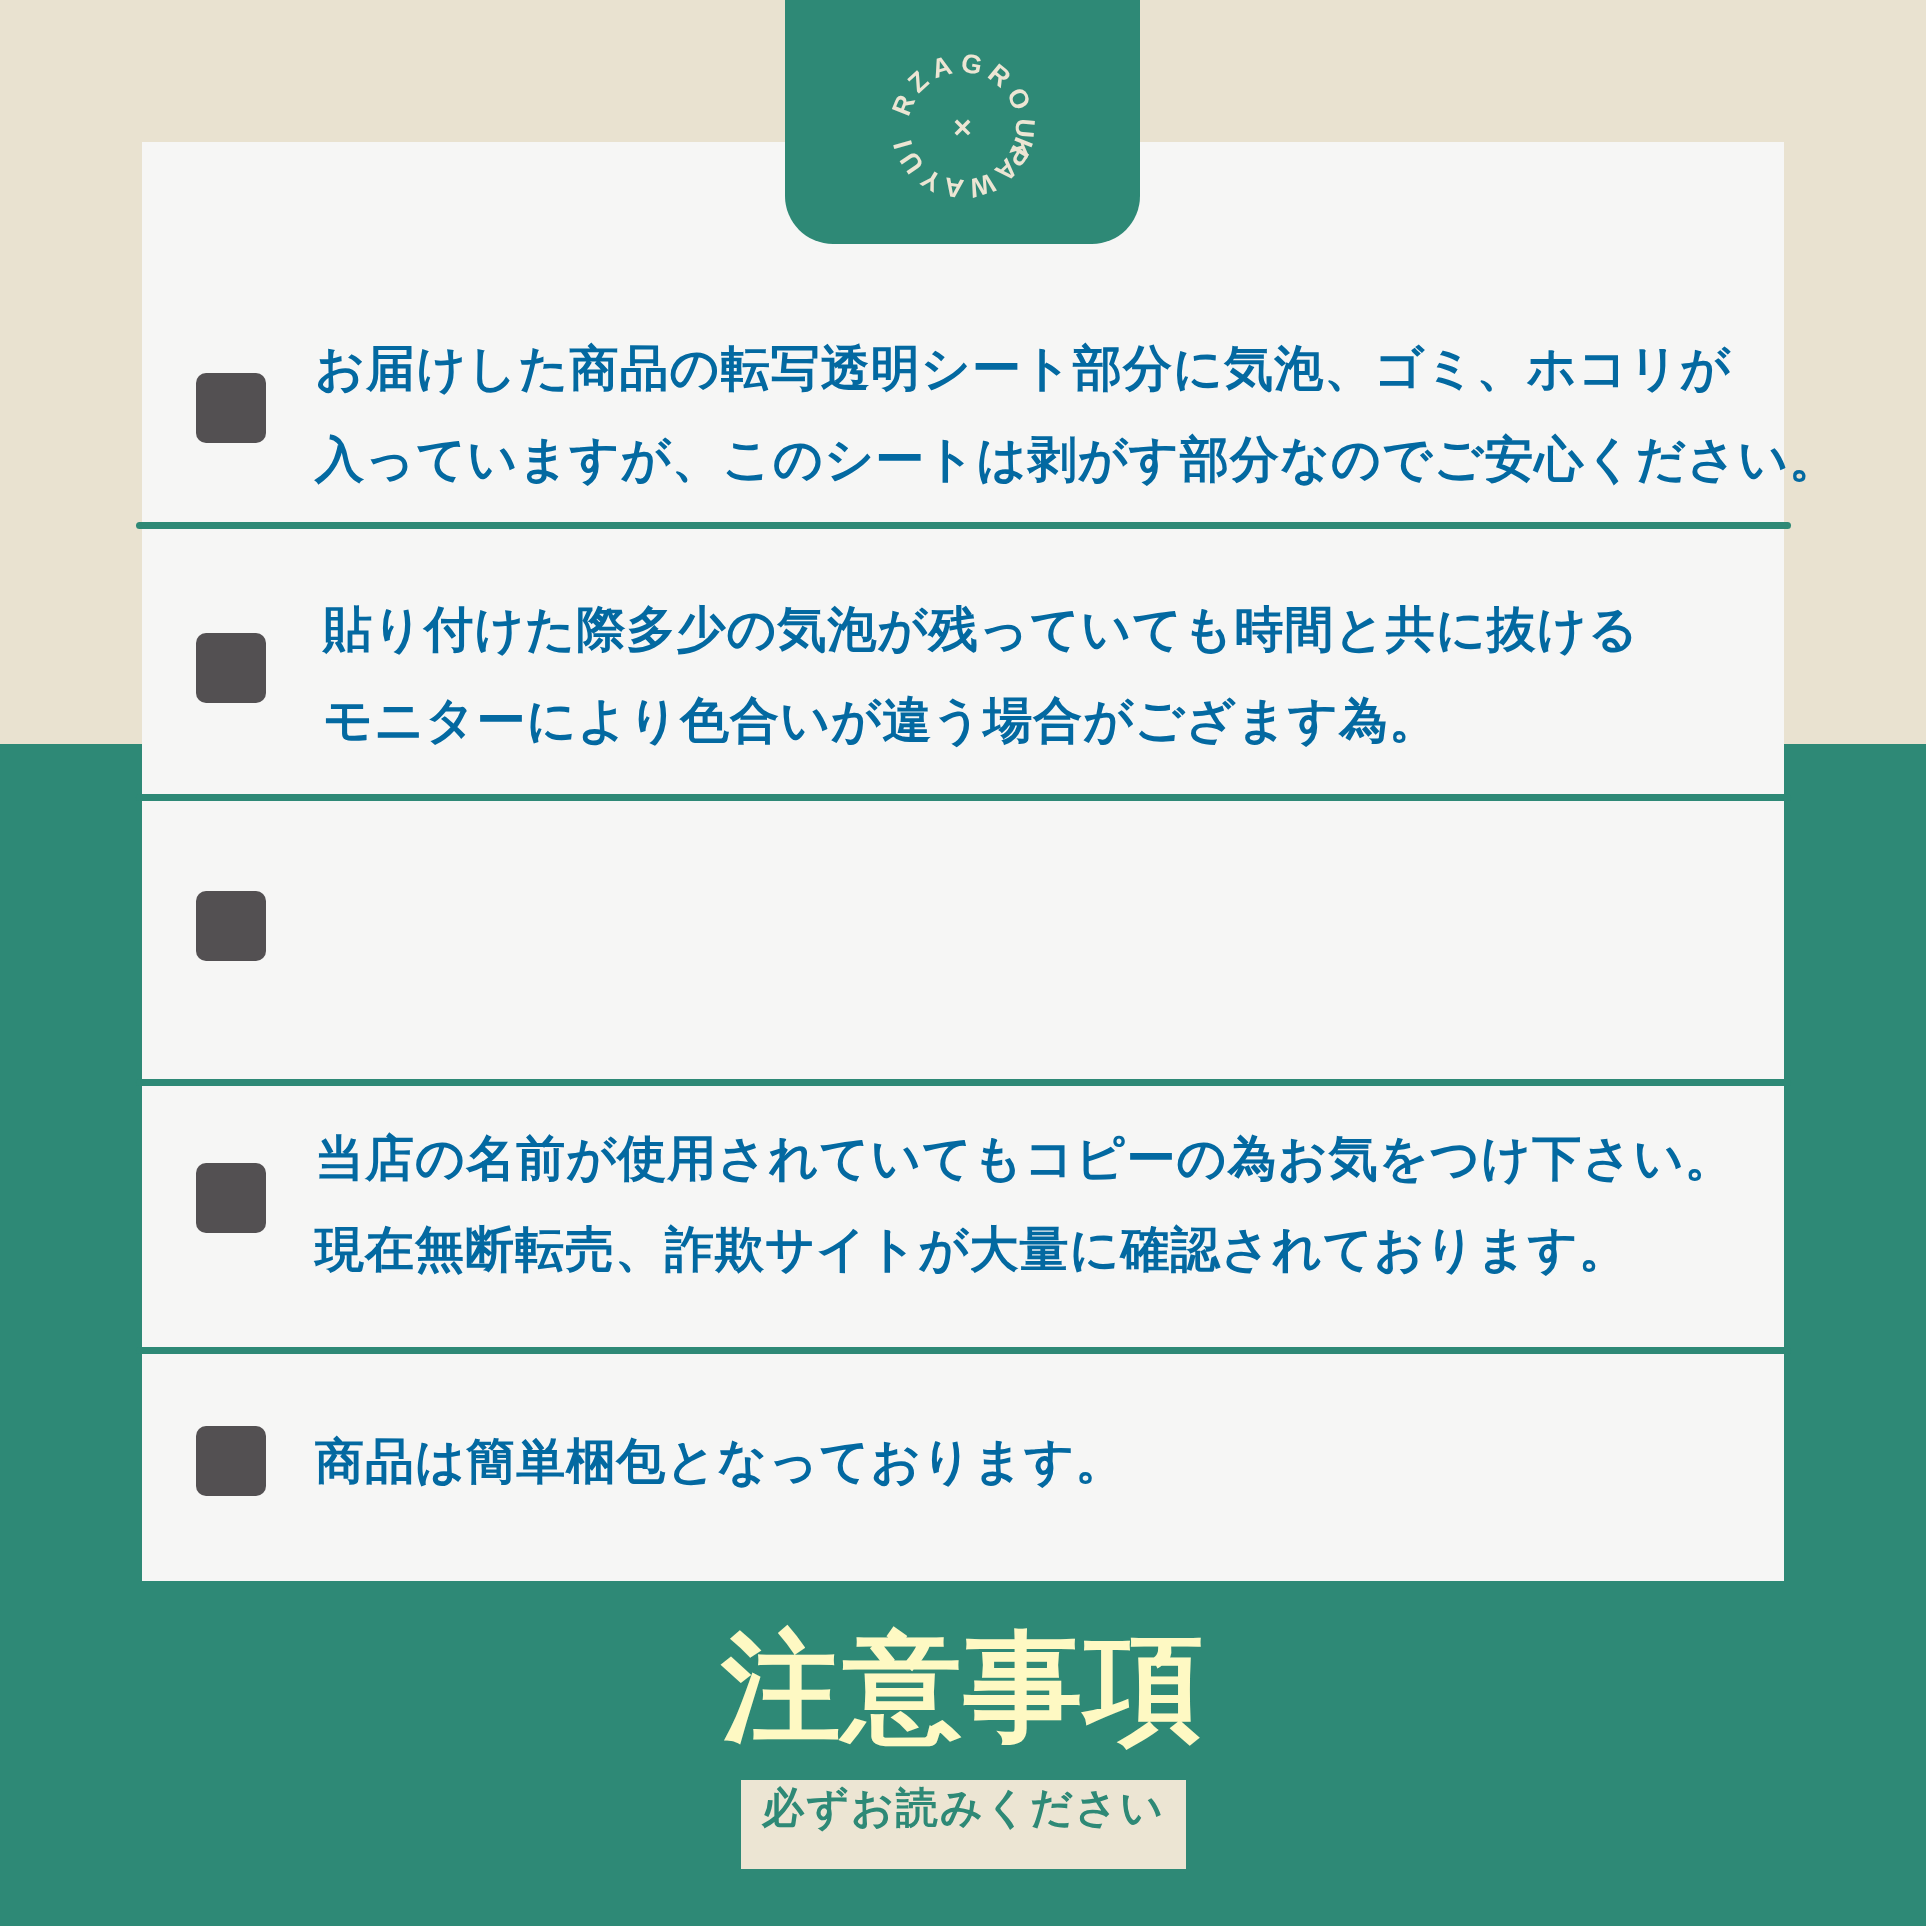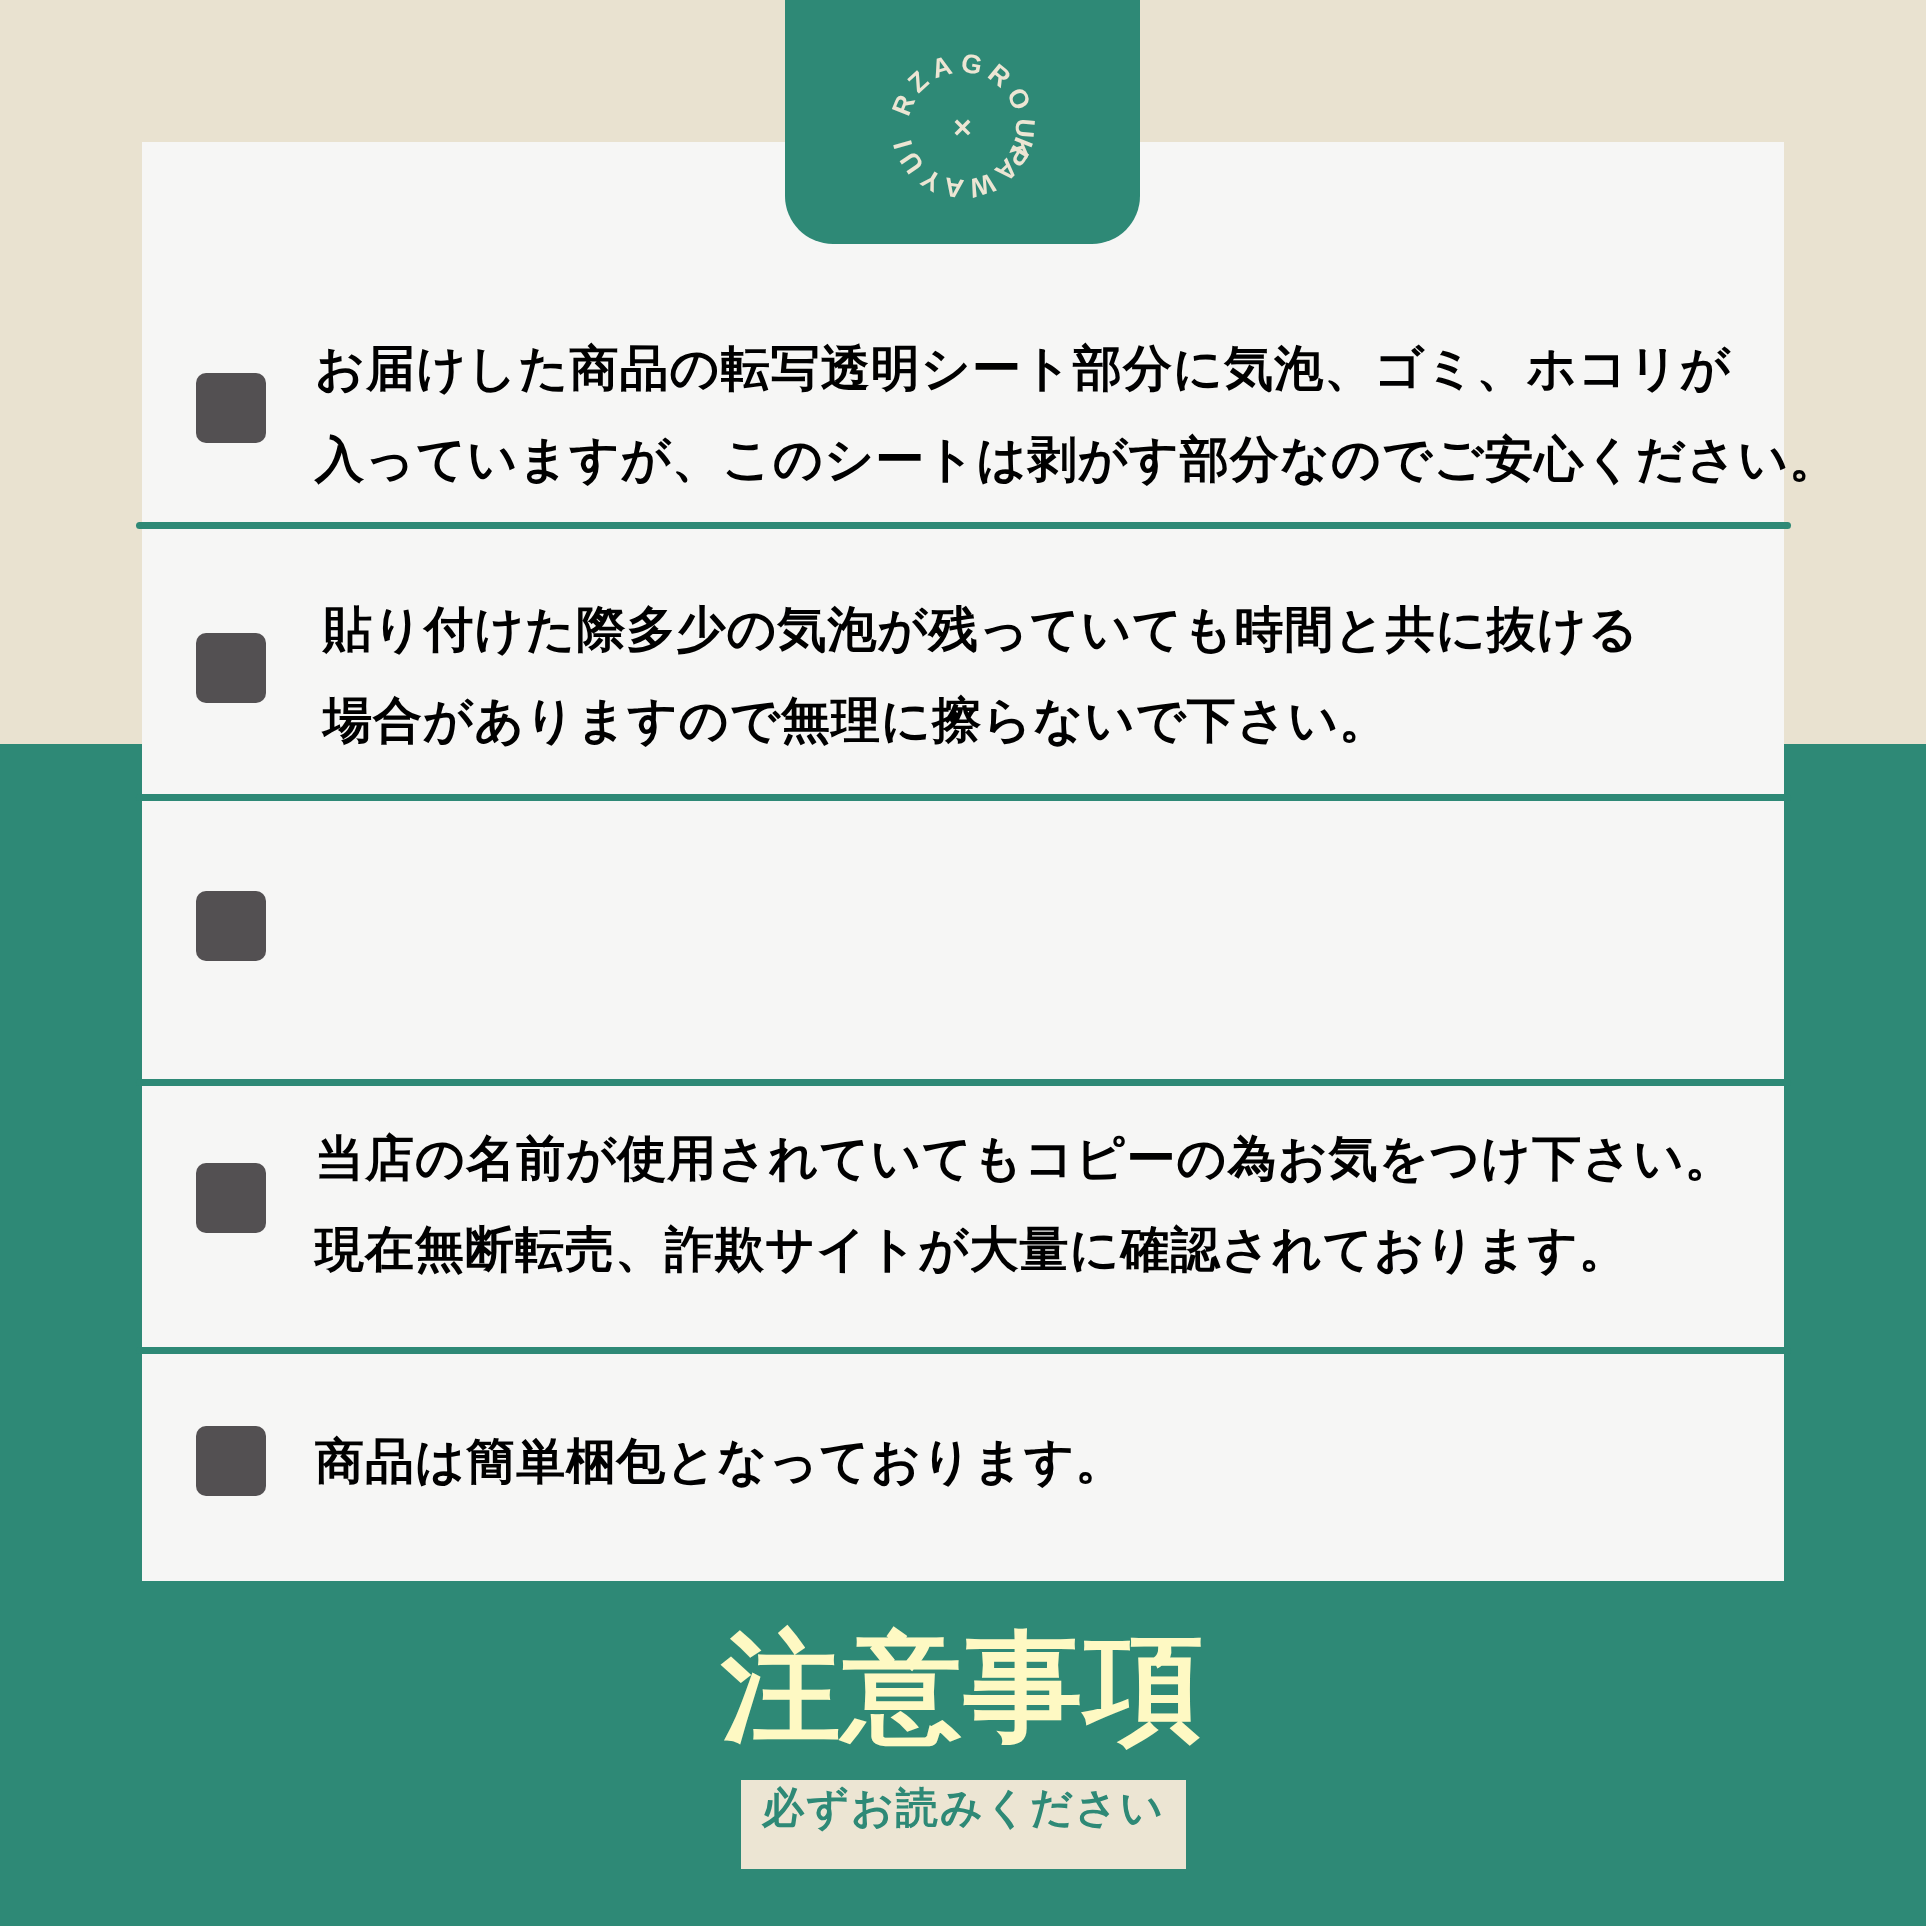--- a/index.html
+++ b/index.html
@@ -37,21 +37,21 @@
     border-radius:10px;
   }
   .cb.c1{top:231px;}
   .cb.c2{top:491px;}
   .cb.c3{top:749px;}
   .cb.c4{top:1021px;}
   .cb.c5{top:1284px;}
   .ntext{
     position:absolute;left:173px;
     font-size:49px;line-height:91px;
-    font-weight:700;color:#000000;
+    font-weight:700;color:#0369a1;
     letter-spacing:1px;white-space:nowrap;
   }
   .ntext.t1{top:181px;}
   .ntext.t2{top:442px;margin-left:8px;}
   .ntext.t3{top:700px;}
   .ntext.t4{top:971px;}
   .ntext.t5{top:1274px;}
   .ntext div{height:91px;}
   .badge{
     position:absolute;left:785px;top:0;
@@ -94,21 +94,21 @@
     <div class="ntext t1">
       <div>お届けした商品の転写透明シート部分に気泡、ゴミ、ホコリが</div>
       <div>入っていますが、このシートは剥がす部分なのでご安心ください。</div>
     </div>
 
     <div class="divider d1"></div>
 
     <div class="cb c2"></div>
     <div class="ntext t2">
       <div>貼り付けた際多少の気泡が残っていても時間と共に抜ける</div>
-      <div>場合がありますので無理に擦らないで下さい。</div>
+      <div>モニターにより色合いが違う場合がござます為。</div>
     </div>
 
     <div class="divider d2"></div>
 
     <div class="cb c3"></div>
 
     <div class="divider d3"></div>
 
     <div class="cb c4"></div>
     <div class="ntext t4">

